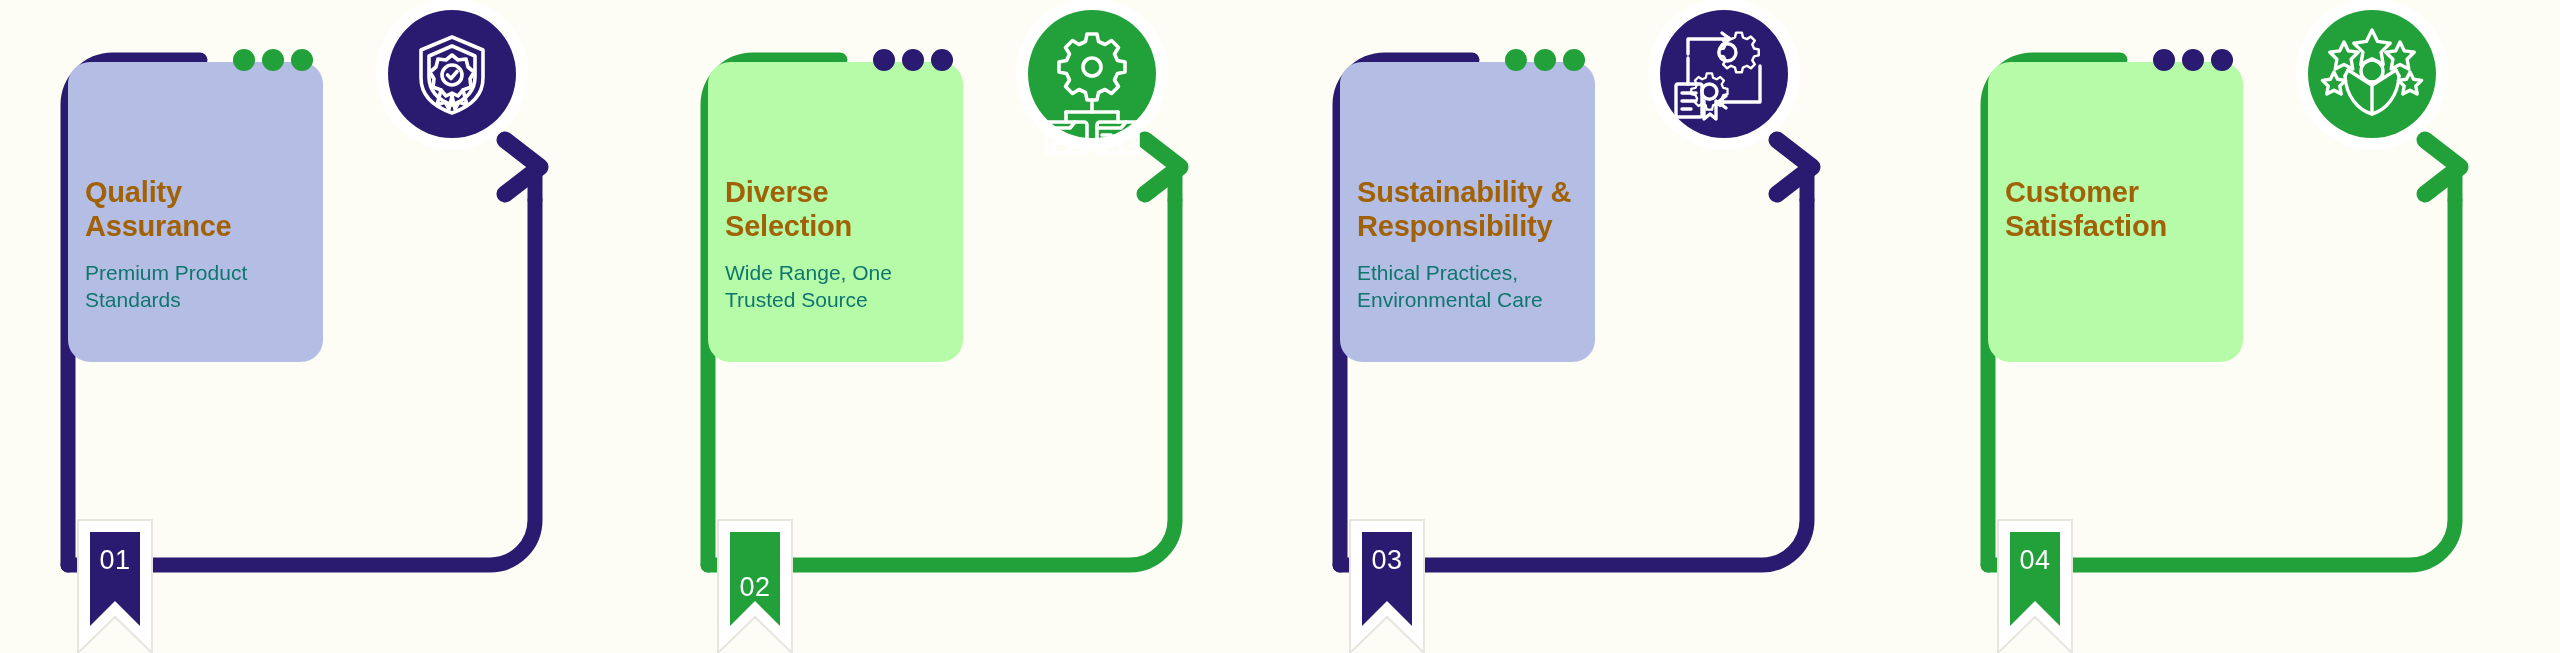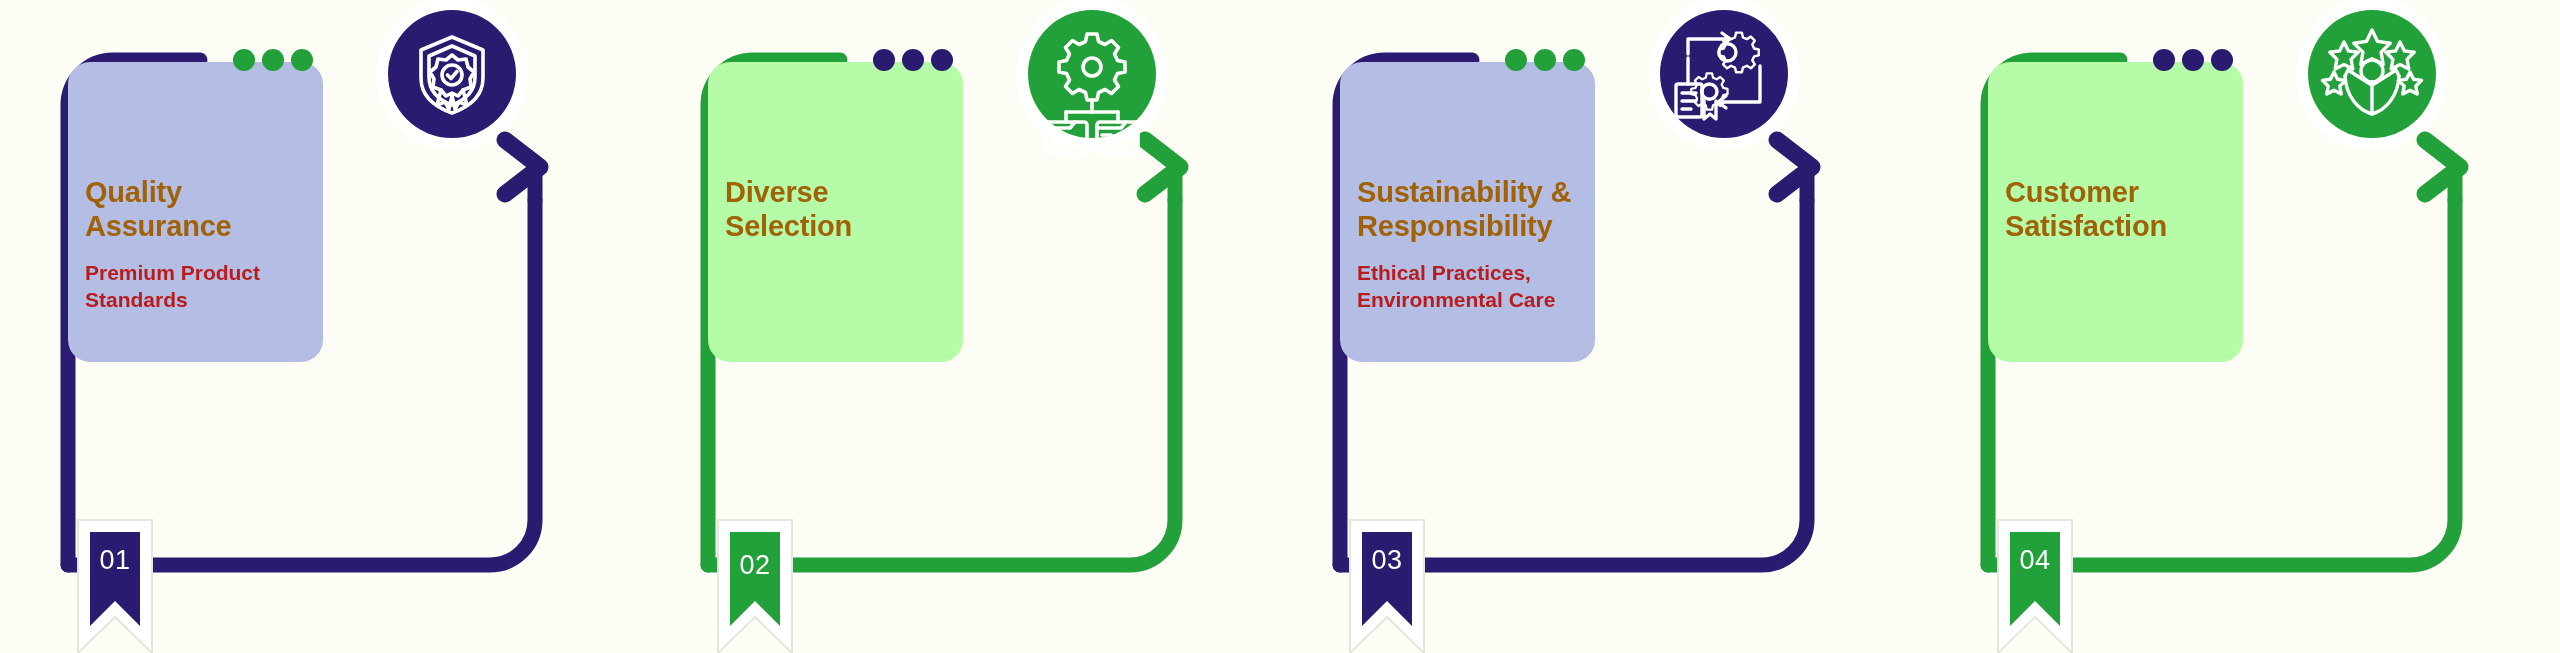--- a/index.html
+++ b/index.html
@@ -36,23 +36,23 @@
     font-size:29px;
     font-weight:bold;
     line-height:1.17;
     color:#a16207;
     letter-spacing:-0.2px;
     margin:0 0 16px 0;
     white-space:pre-line;
   }
   .card-sub{
     font-size:21px;
-    font-weight:bold;
+    font-weight:normal;
     line-height:1.28;
-    color:#b91c1c;
+    color:#0f766e;
     margin:0;
     white-space:pre-line;
   }
   .badge-num{
     position:absolute;
     font-size:27px;
     font-weight:normal;
     color:#FFFFFF;
     text-align:center;
     width:60px;
@@ -140,22 +140,24 @@
         <rect x="-38" y="69" width="16" height="10"></rect>
         <rect x="5" y="48" width="41" height="31" rx="3"></rect>
         <path d="M 5 54 L 29 54 L 34 48"></path>
         <path d="M 10 61 L 19 61"></path>
         <rect x="13" y="69" width="16" height="10"></rect>
       </g>
     </svg>
     <div class="card-text">
       <div class="card-title">Diverse
 Selection</div>
-    </div>
-    <div class="badge-num" style="left:85px;top:550px;">02</div>
+      <div class="card-sub">Wide Range, One
+Trusted Source</div>
+    </div>
+    <div class="badge-num" style="left:85px;top:572px;">02</div>
   </div>
 
   <div class="step" id="step-2" style="left:1272px;">
     <svg class="step-svg" viewBox="0 0 640 653">
       <g>
         <path d="M 200 60 L 113 60 A 45 45 0 0 0 68 105 L 68 565" fill="none" stroke="#2A1A70" stroke-width="15" stroke-linecap="round"></path>
         <path d="M 68 565 L 490 565 A 45 45 0 0 0 535 520 L 535 200" fill="none" stroke="#2A1A70" stroke-width="15" stroke-linecap="round"></path>
         <path d="M 535 200 L 535 165" fill="none" stroke="#2A1A70" stroke-width="15" stroke-linecap="round"></path>
         <path d="M 505 140 L 540 167 L 505 194" fill="none" stroke="#2A1A70" stroke-width="17" stroke-linecap="round" stroke-linejoin="round"></path>
       </g>

